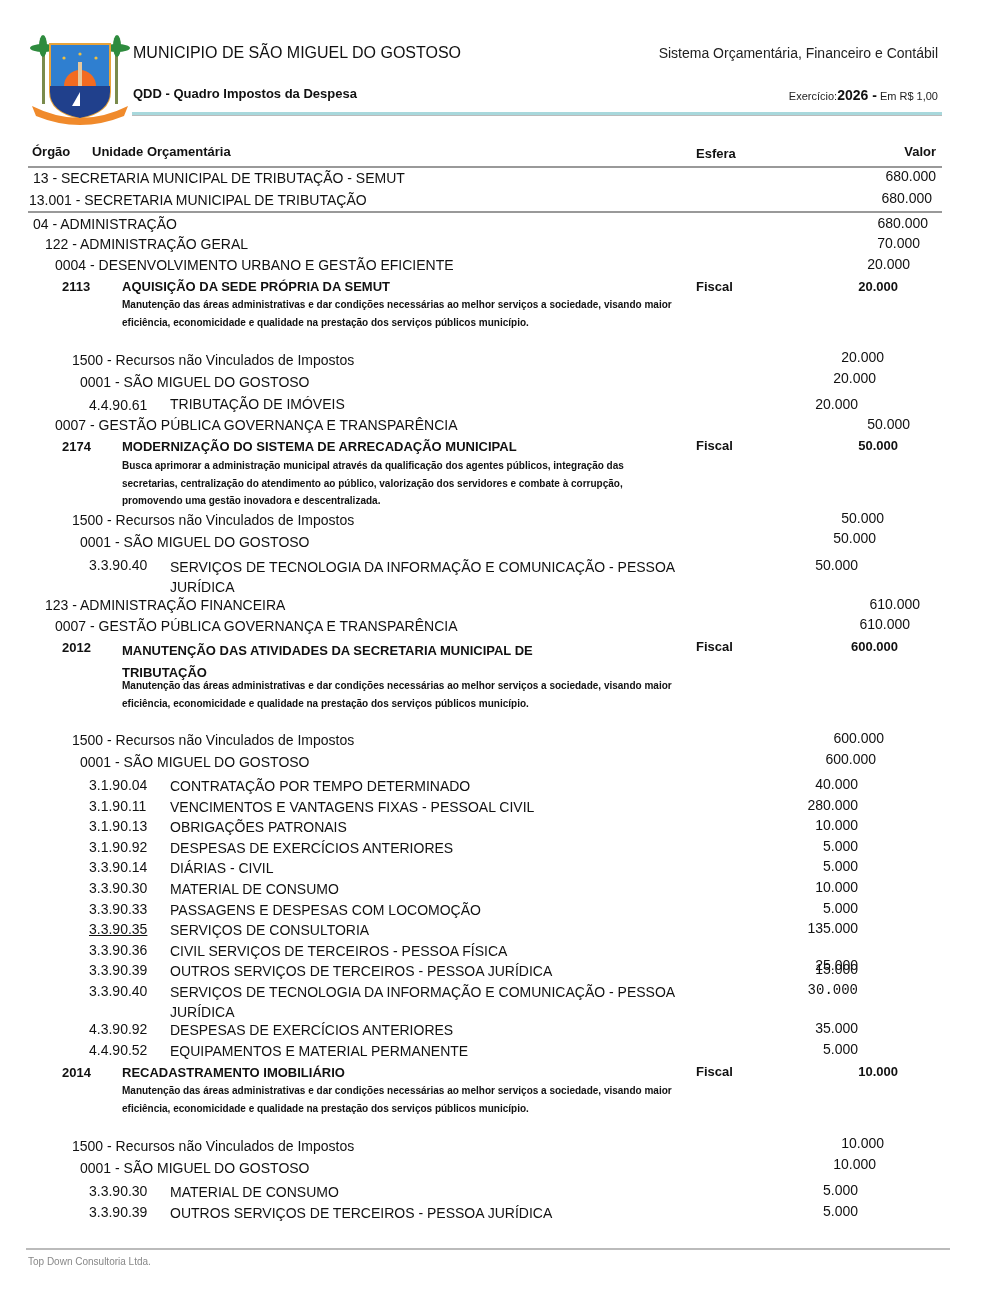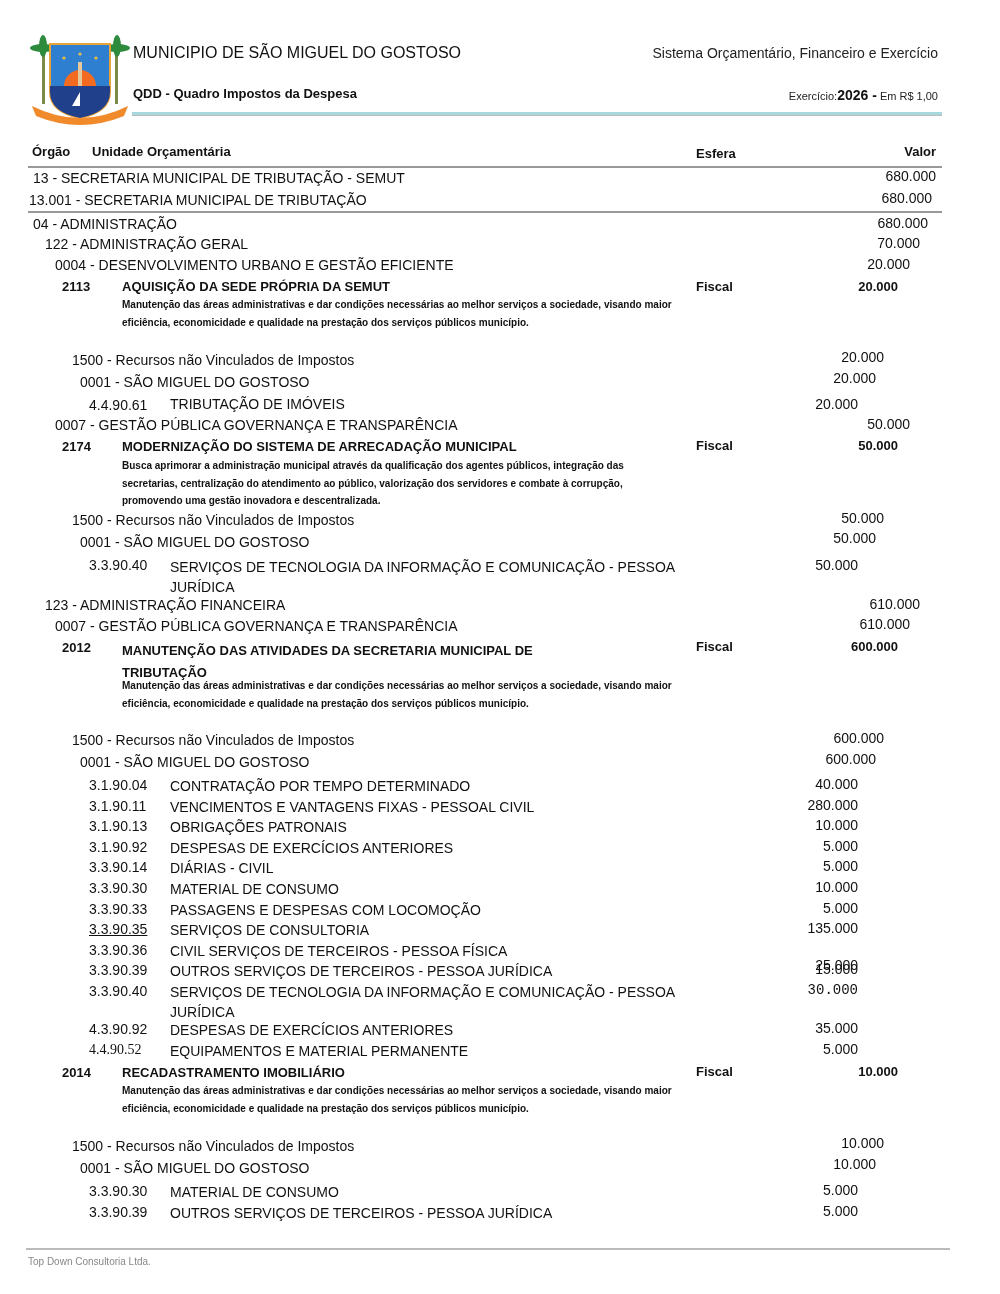--- a/index.html
+++ b/index.html
@@ -46,21 +46,21 @@
     <circle cx="36" cy="24" r="1.6" fill="#f0c040"></circle>
       <circle cx="52" cy="20" r="1.6" fill="#f0c040"></circle>
       <circle cx="68" cy="24" r="1.6" fill="#f0c040"></circle>
     <path d="M52 58 L52 72 L44 72 Z" fill="#ffffff"></path>
 
     <path d="M4 72 Q52 96 100 72 L96 82 Q52 100 8 82 Z" fill="#f08a2b"></path>
   </svg>
 </div>
 <div class="abs title">MUNICIPIO DE SÃO MIGUEL DO GOSTOSO</div>
 <div class="abs subtitle">QDD - Quadro Impostos da Despesa</div>
-<div class="abs system">Sistema Orçamentário, Financeiro e Exercício</div>
+<div class="abs system">Sistema Orçamentária, Financeiro e Contábil</div>
 <div class="abs exercicio">
   <span>Exercício:</span><b>2026 -</b>
   <span>Em R$ 1,00</span>
 </div>
 <div class="hdr-line"></div>
 
 <div class="abs colh" style="left:32px">Órgão</div>
 <div class="abs colh" style="left:92px">Unidade Orçamentária</div>
 <div class="abs colh" style="left:696px; top:146px">Esfera</div>
 <div class="abs colh" style="right:64px">Valor</div>
@@ -153,21 +153,21 @@
     <div class="abs val" style="right: 142px; top: 941px; margin-top: 16px;">25.000</div>
     <div class="abs t14" style="left: 89px; top: 962px;">3.3.90.39</div>
     <div class="abs t14" style="left: 170px; top: 961px; width: 540px; white-space: normal; line-height: 20px;">OUTROS SERVIÇOS DE TERCEIROS - PESSOA JURÍDICA</div>
     <div class="abs val" style="right: 142px; top: 961px;">15.000</div>
     <div class="abs t14" style="left: 89px; top: 983px;">3.3.90.40</div>
     <div class="abs t14" style="left: 170px; top: 982px; width: 540px; white-space: normal; line-height: 20px;">SERVIÇOS DE TECNOLOGIA DA INFORMAÇÃO E COMUNICAÇÃO - PESSOA JURÍDICA</div>
     <div class="abs val" style="right: 142px; top: 982px; font-family: Liberation Mono, monospace;">30.000</div>
     <div class="abs t14" style="left: 89px; top: 1021px;">4.3.90.92</div>
     <div class="abs t14" style="left: 170px; top: 1020px; width: 540px; white-space: normal; line-height: 20px;">DESPESAS DE EXERCÍCIOS ANTERIORES</div>
     <div class="abs val" style="right: 142px; top: 1020px;">35.000</div>
-    <div class="abs t14" style="left: 89px; top: 1042px; font-family: Liberation Serif, serif;">4.4.90.52</div>
+    <div class="abs t14" style="left: 89px; top: 1042px;">4.4.90.52</div>
     <div class="abs t14" style="left: 170px; top: 1041px; width: 540px; white-space: normal; line-height: 20px;">EQUIPAMENTOS E MATERIAL PERMANENTE</div>
     <div class="abs val" style="right: 142px; top: 1041px;">5.000</div>
   </div>
 
 <div class="abs b13" style="left:62px; top:1065px">2014</div>
 <div class="abs b13" style="left:122px; top:1065px">RECADASTRAMENTO IMOBILIÁRIO</div>
 <div class="abs b13" style="left:696px; top:1064px">Fiscal</div>
 <div class="abs valb" style="right:102px; top:1064px">10.000</div>
 <div class="abs desc" style="left:122px; top:1082px">Manutenção das áreas administrativas e dar condições necessárias ao melhor serviços a sociedade, visando maior eficiência, economicidade e qualidade na prestação dos serviços públicos município.</div>
 <div class="abs t14" style="left:72px; top:1138px">1500 - Recursos não Vinculados de Impostos</div>

